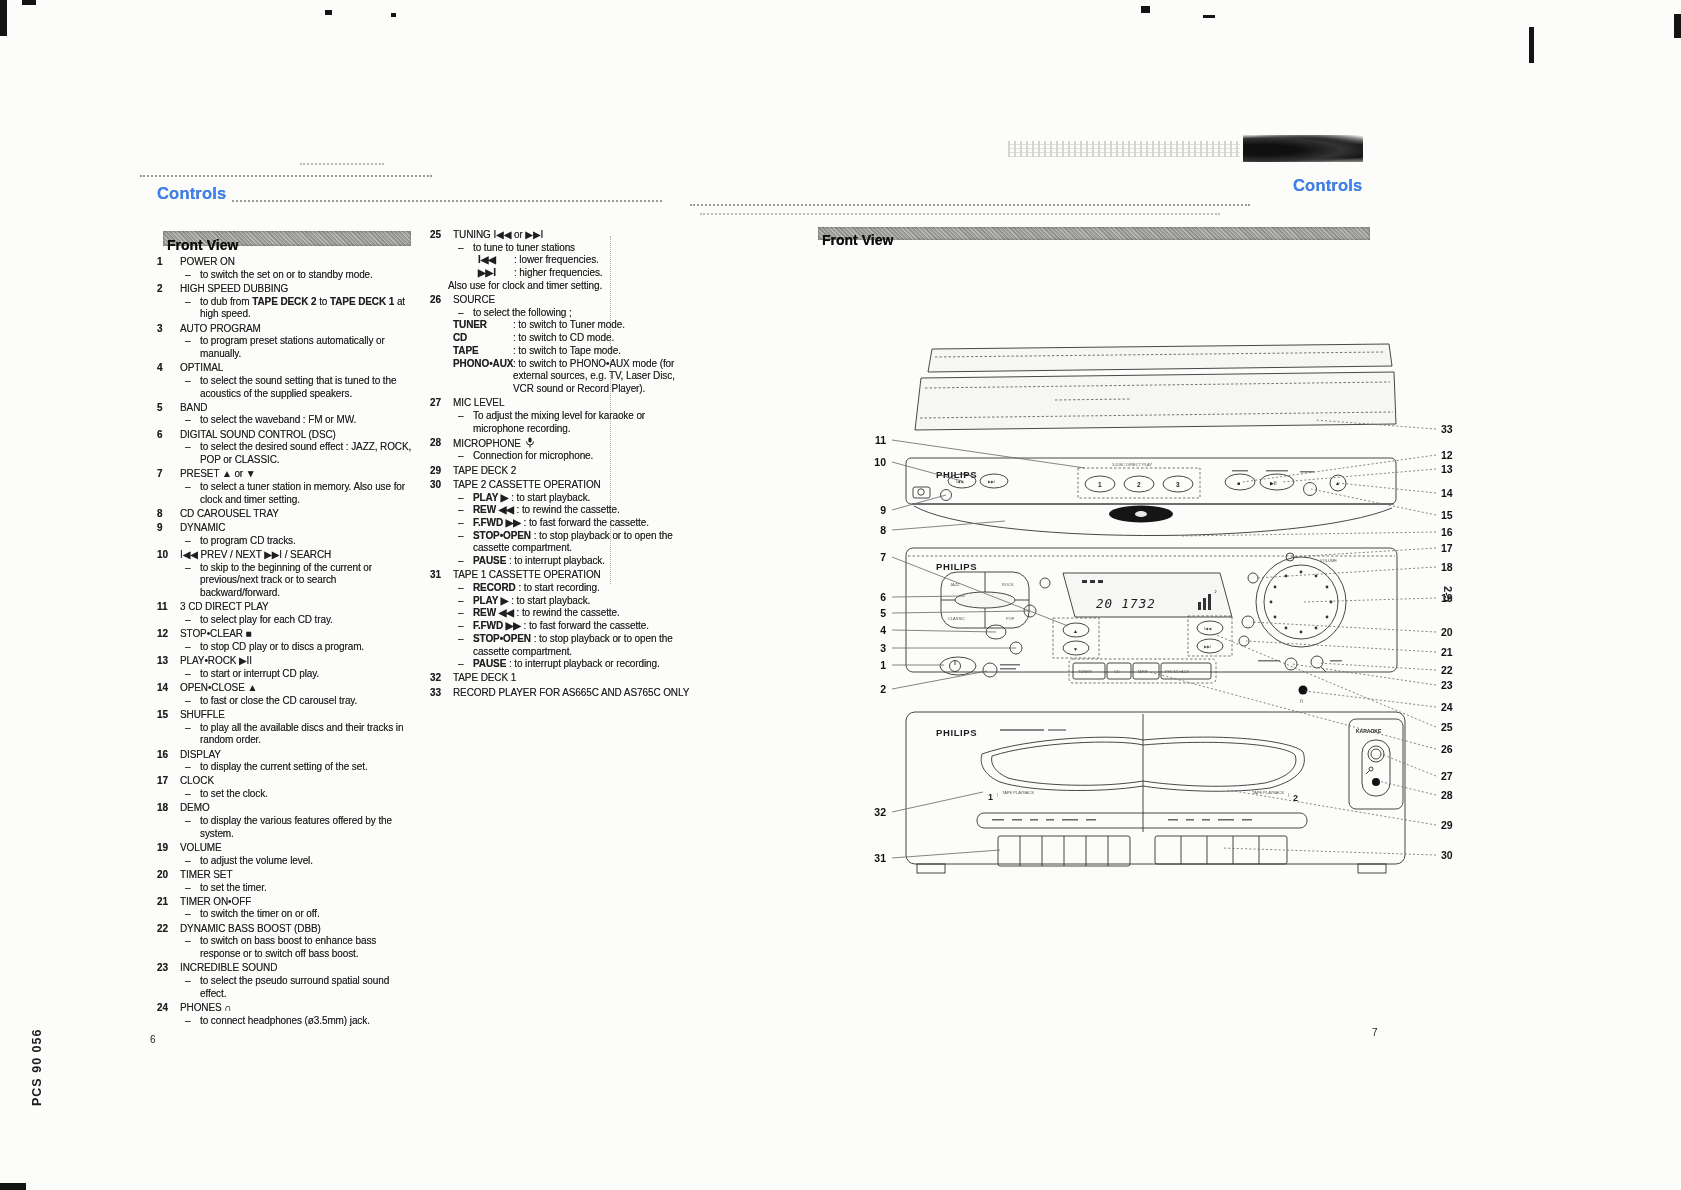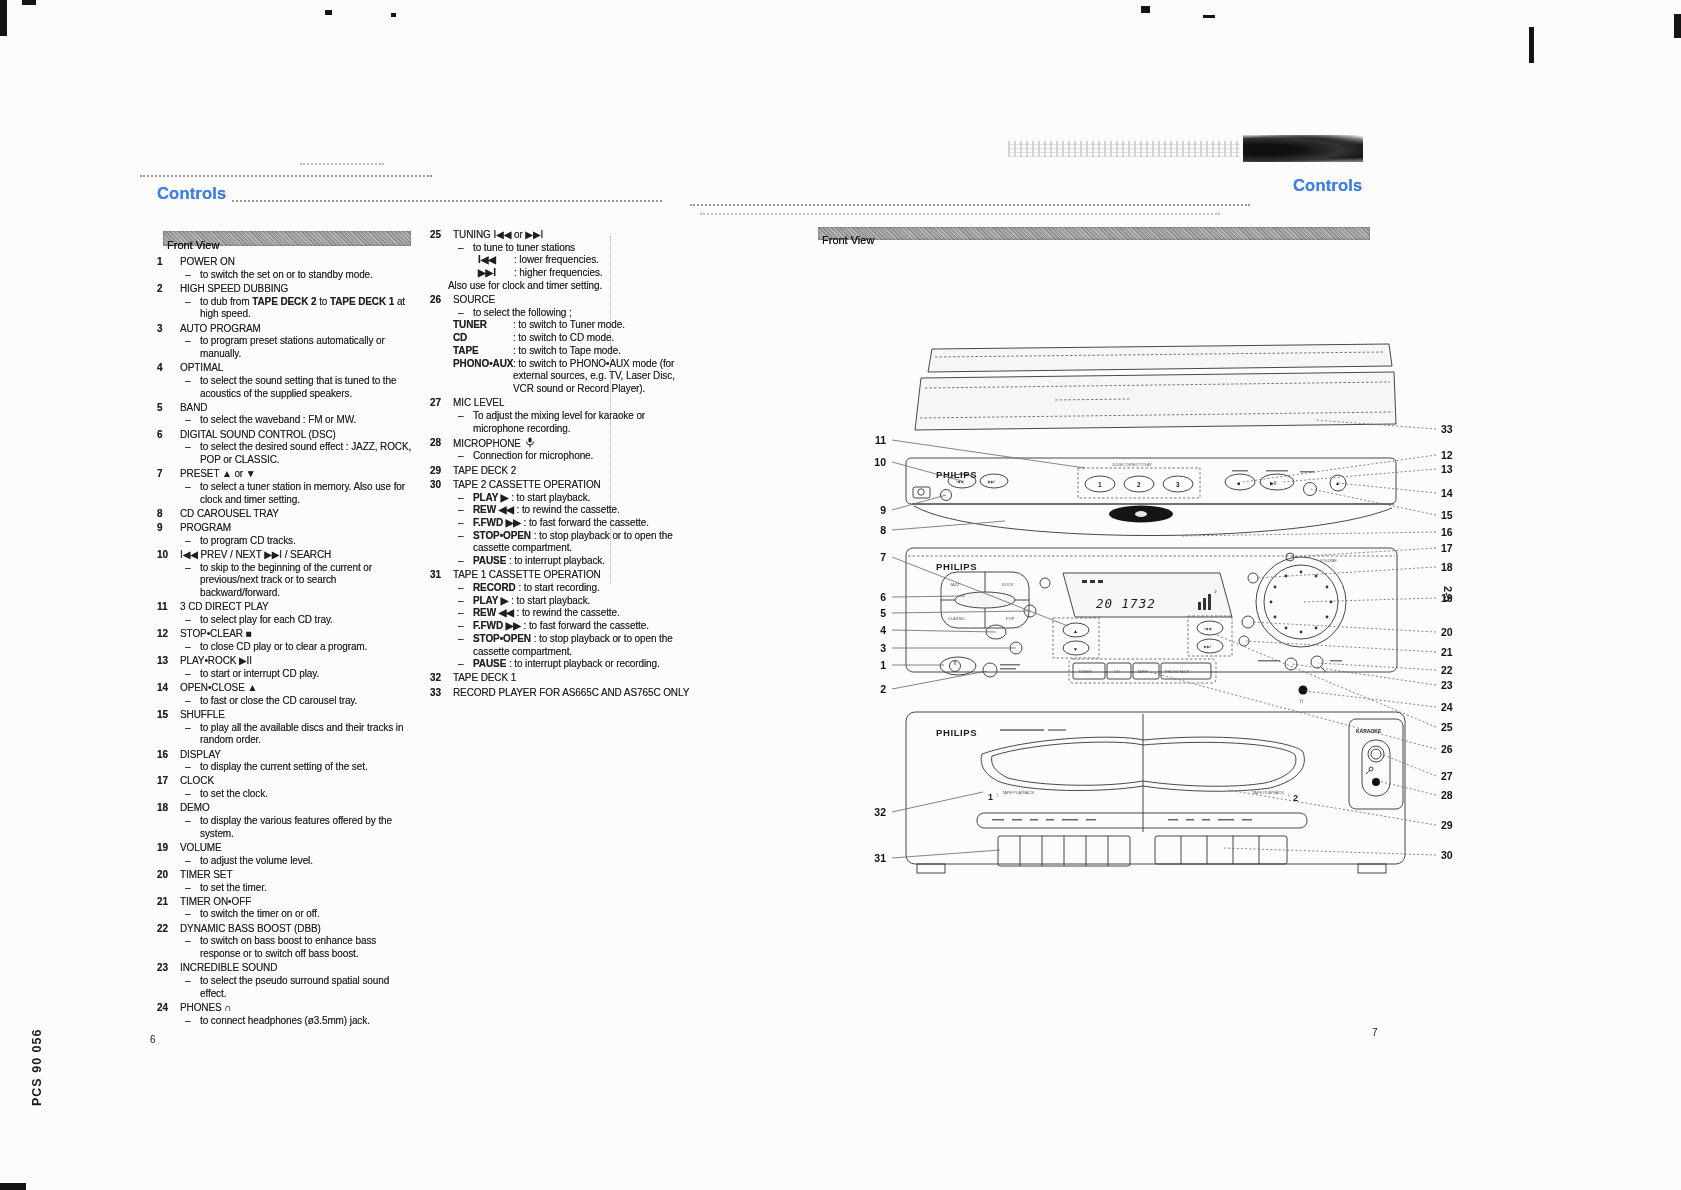--- a/index.html
+++ b/index.html
@@ -15,21 +15,21 @@
   .hdr{font-weight:bold;font-size:16.5px;color:#3b82f6;letter-spacing:.2px;
        text-shadow:0 0 .6px rgba(0,0,0,.55);}
   .hdr-left{left:157px;top:184px;}
   .hdr-right{left:1293px;top:176px;}
   
   .fv-bar{height:15px;display:flex;align-items:center;
     background:
       repeating-linear-gradient(45deg,#8f8f8d 0 1px,#b9b9b5 1px 2px,#a0a09c 2px 3px),
       #a8a8a4;
     box-shadow:inset 0 0 3px rgba(60,60,60,.6);}
-  .fv-bar span{font-weight:normal;font-size:11px;color:#0d0d0d;padding-left:4px;
+  .fv-bar span{font-weight:bold;font-size:14px;color:#0d0d0d;padding-left:4px;
     text-shadow:0 0 .5px rgba(0,0,0,.7);margin-top:12px;}
   .fv-left{left:163px;top:231px;width:248px;}
   .fv-right{left:818px;top:227px;width:552px;height:13px;}
   
   .col{position:absolute;font-size:10px;line-height:12.7px;letter-spacing:-.1px;
        text-shadow:0 0 .45px rgba(0,0,0,.5);}
   #col-left{left:157px;top:256px;width:258px;}
   #col-mid{left:430px;top:229px;width:264px;}
   .ci{margin-bottom:1.5px;}
   .ci-head{display:flex;}
@@ -183,21 +183,21 @@
     </div>
     <div class="ci">
       <div class="ci-head">
         <span class="ci-num">8</span>
         <span class="ci-lbl">CD CAROUSEL TRAY</span>
       </div>
     </div>
     <div class="ci">
       <div class="ci-head">
         <span class="ci-num">9</span>
-        <span class="ci-lbl">PROGRAM</span>
+        <span class="ci-lbl">DYNAMIC</span>
       </div>
       <div class="ci-dash">
         <span class="dash">–</span>
         <span class="dtext">to program CD tracks.</span>
       </div>
     </div>
     <div class="ci">
       <div class="ci-head">
         <span class="ci-num">10</span>
         <span class="ci-lbl">I◀◀ PREV / NEXT ▶▶I / SEARCH</span>
@@ -217,21 +217,21 @@
         <span class="dtext">to select play for each CD tray.</span>
       </div>
     </div>
     <div class="ci">
       <div class="ci-head">
         <span class="ci-num">12</span>
         <span class="ci-lbl">STOP•CLEAR ■</span>
       </div>
       <div class="ci-dash">
         <span class="dash">–</span>
-        <span class="dtext">to close CD play or to clear a program.</span>
+        <span class="dtext">to stop CD play or to discs a program.</span>
       </div>
     </div>
     <div class="ci">
       <div class="ci-head">
         <span class="ci-num">13</span>
         <span class="ci-lbl">PLAY•ROCK ▶II</span>
       </div>
       <div class="ci-dash">
         <span class="dash">–</span>
         <span class="dtext">to start or interrupt CD play.</span>

